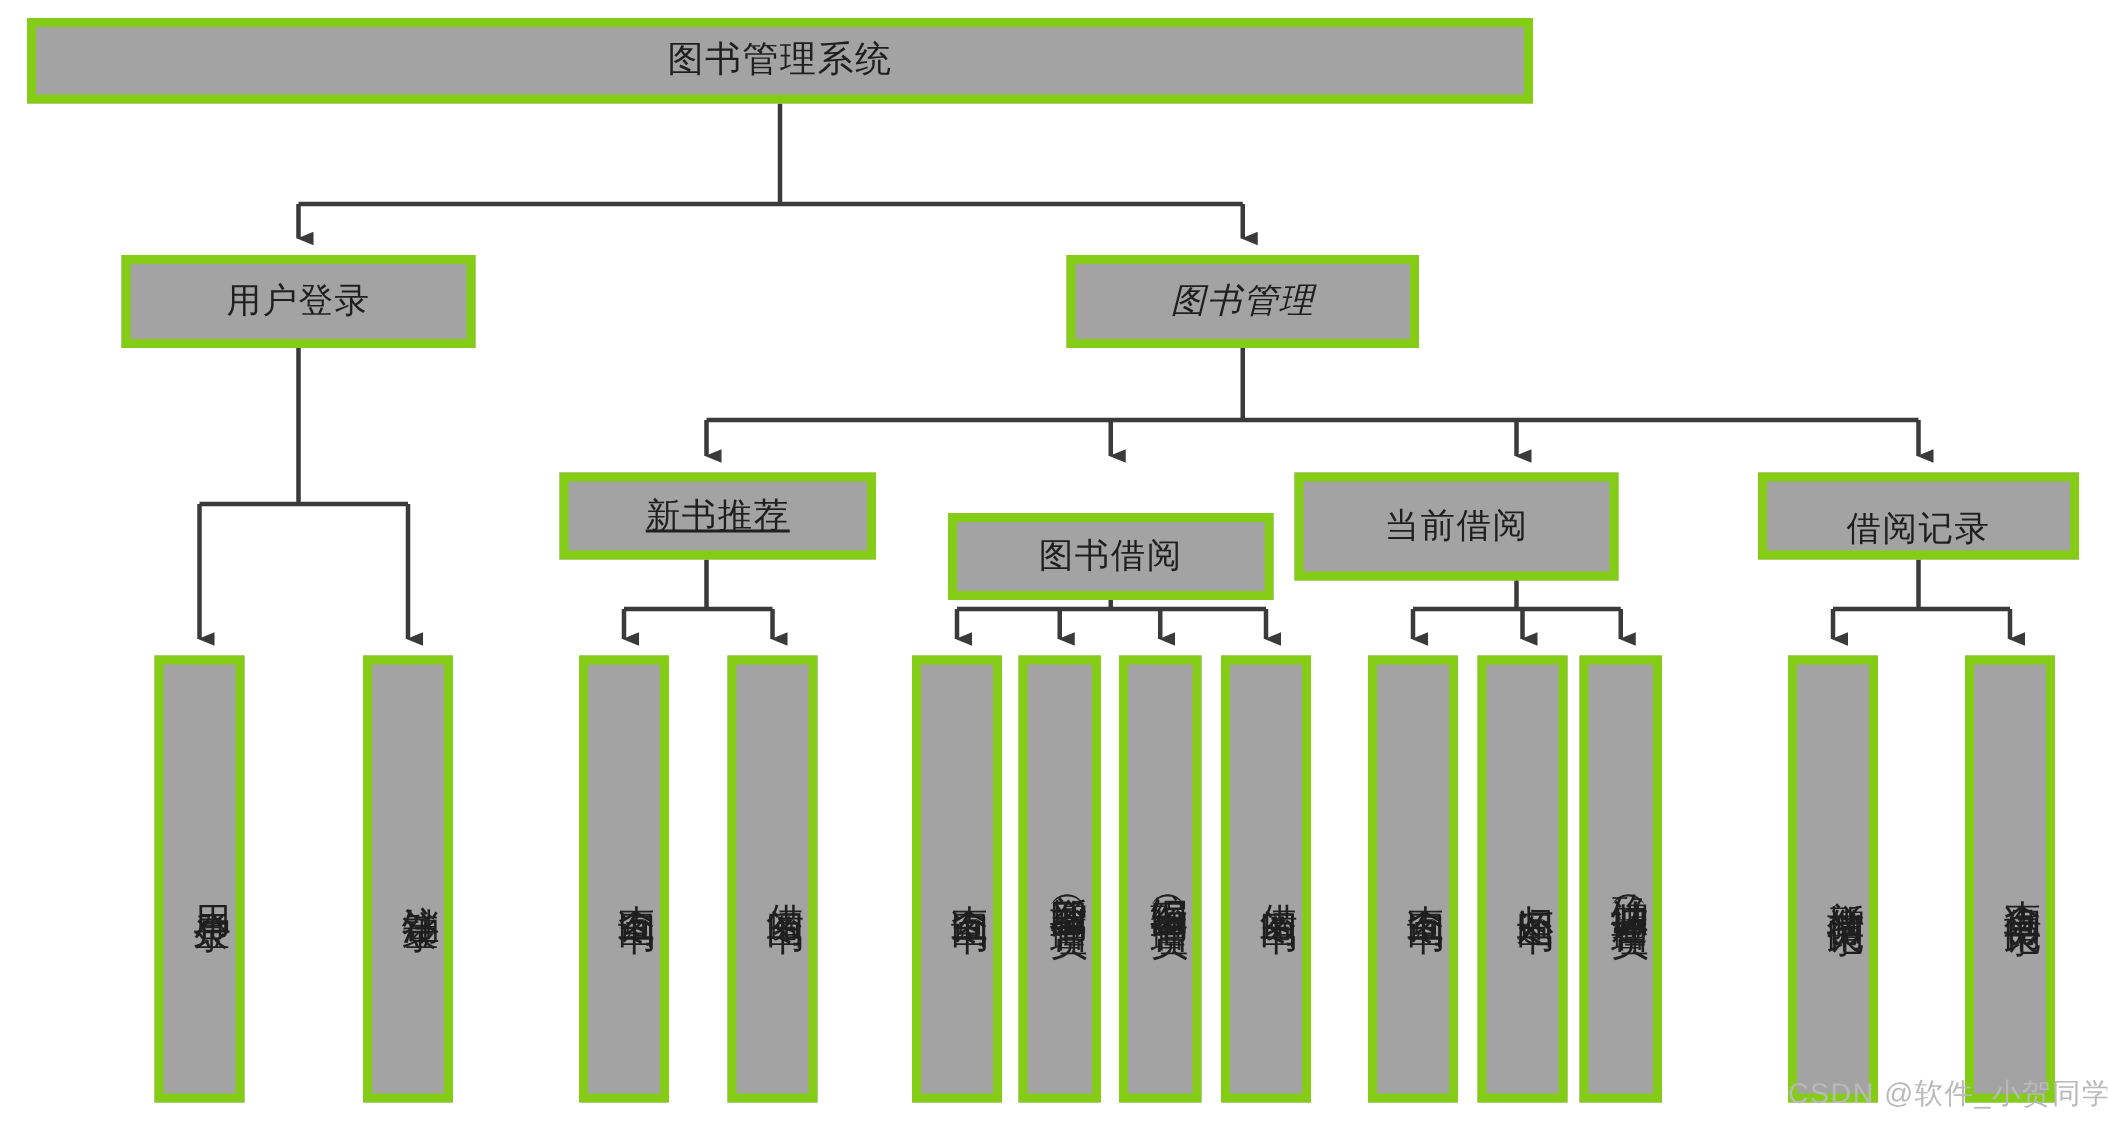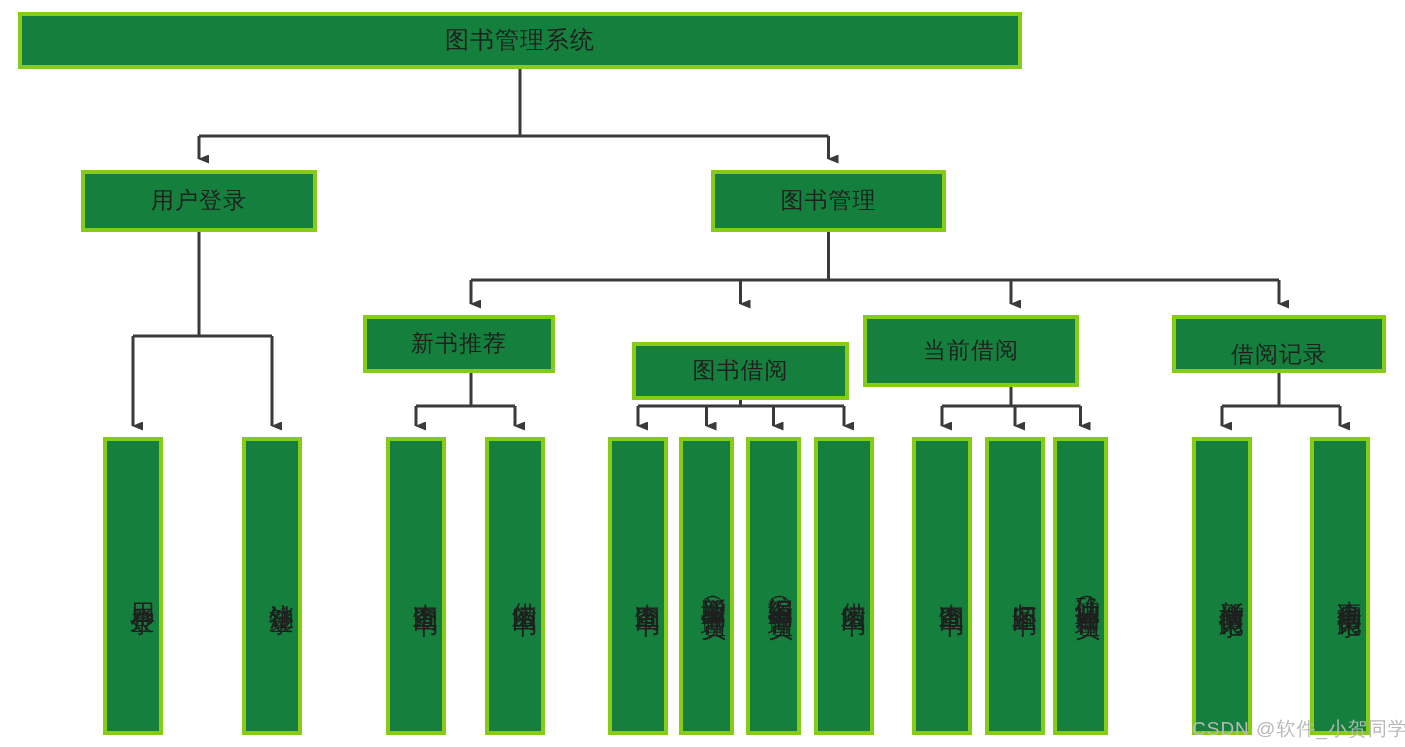--- a/index.html
+++ b/index.html
@@ -21,22 +21,22 @@
     position: absolute;
     left: 0;
     top: 0;
     width: 1405px;
     height: 747px;
     pointer-events: none;
   }
   .node {
     position: absolute;
     box-sizing: border-box;
-    border: 4px solid #84cc16;
-    background: #15803d;
+    border: 6px solid #84cc16;
+    background: #a3a3a3;
     display: flex;
     align-items: center;
     justify-content: center;
     color: #1f1f1f;
   }
   .node-h {
     font-size: 23px;
     letter-spacing: 1px;
     line-height: 1.2;
   }
@@ -114,24 +114,24 @@
       </g>
   </svg>
 
   <div id="nodes">
       <div class="node node-h node-root" style="left: 18px; top: 12px; width: 1004px; height: 57px;">
         <span class="">图书管理系统</span>
       </div>
       <div class="node node-h" style="left: 81px; top: 170px; width: 236px; height: 62px;">
         <span class="">用户登录</span>
       </div>
-      <div class="node node-h" style="left: 711px; top: 170px; width: 235px; height: 62px;">
+      <div class="node node-h" style="left: 711px; top: 170px; width: 235px; height: 62px; font-style: italic;">
         <span class="">图书管理</span>
       </div>
-      <div class="node node-h" style="left: 363px; top: 315px; width: 192px; height: 58px;">
+      <div class="node node-h" style="left: 373px; top: 315px; width: 211px; height: 58px; text-decoration: underline;">
         <span class="">新书推荐</span>
       </div>
       <div class="node node-h" style="left: 632px; top: 315px; width: 217px; height: 58px; margin-top: 27px;">
         <span class="">图书借阅</span>
       </div>
       <div class="node node-h" style="left: 863px; top: 315px; width: 216px; height: 72px;">
         <span class="">当前借阅</span>
       </div>
       <div class="node node-h" style="left: 1172px; top: 315px; width: 214px; height: 58px; align-items: flex-end;">
         <span class="">借阅记录</span>

